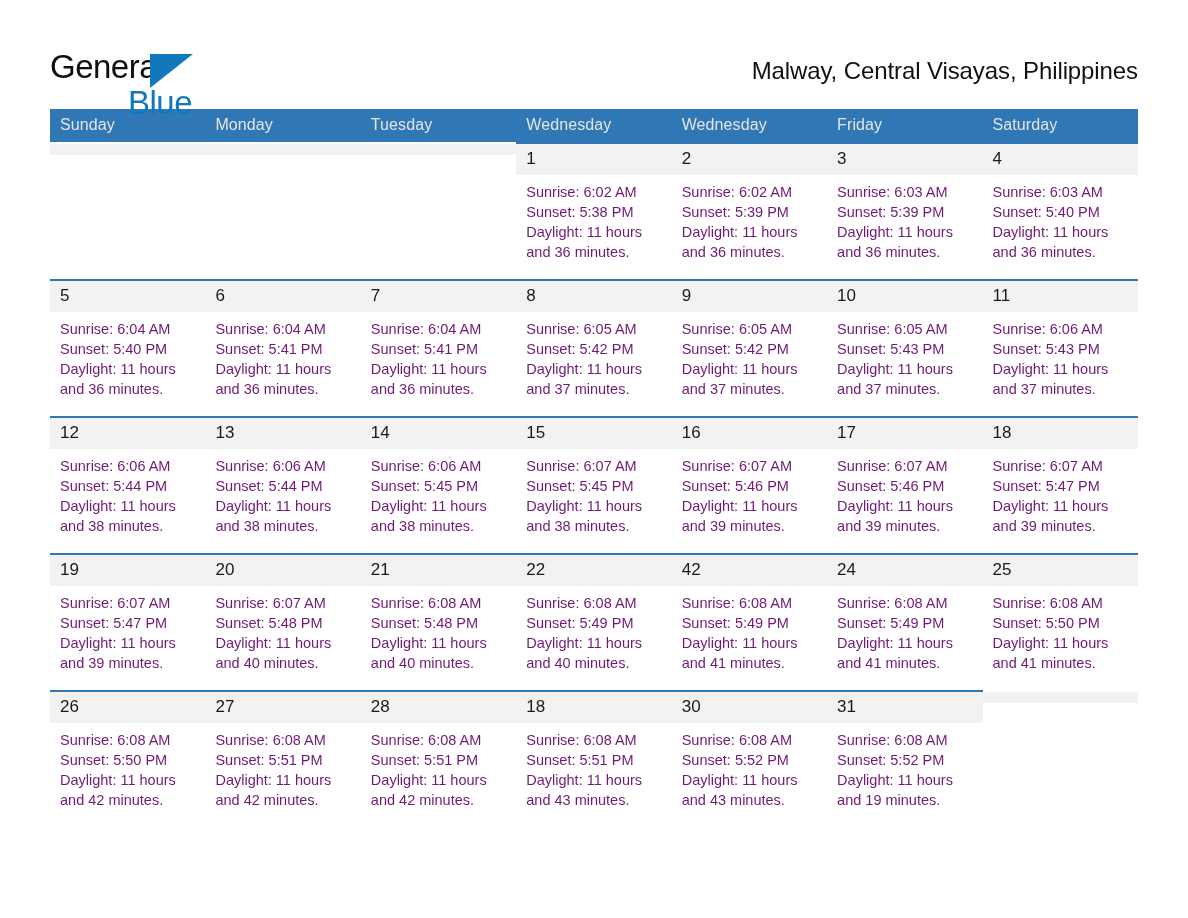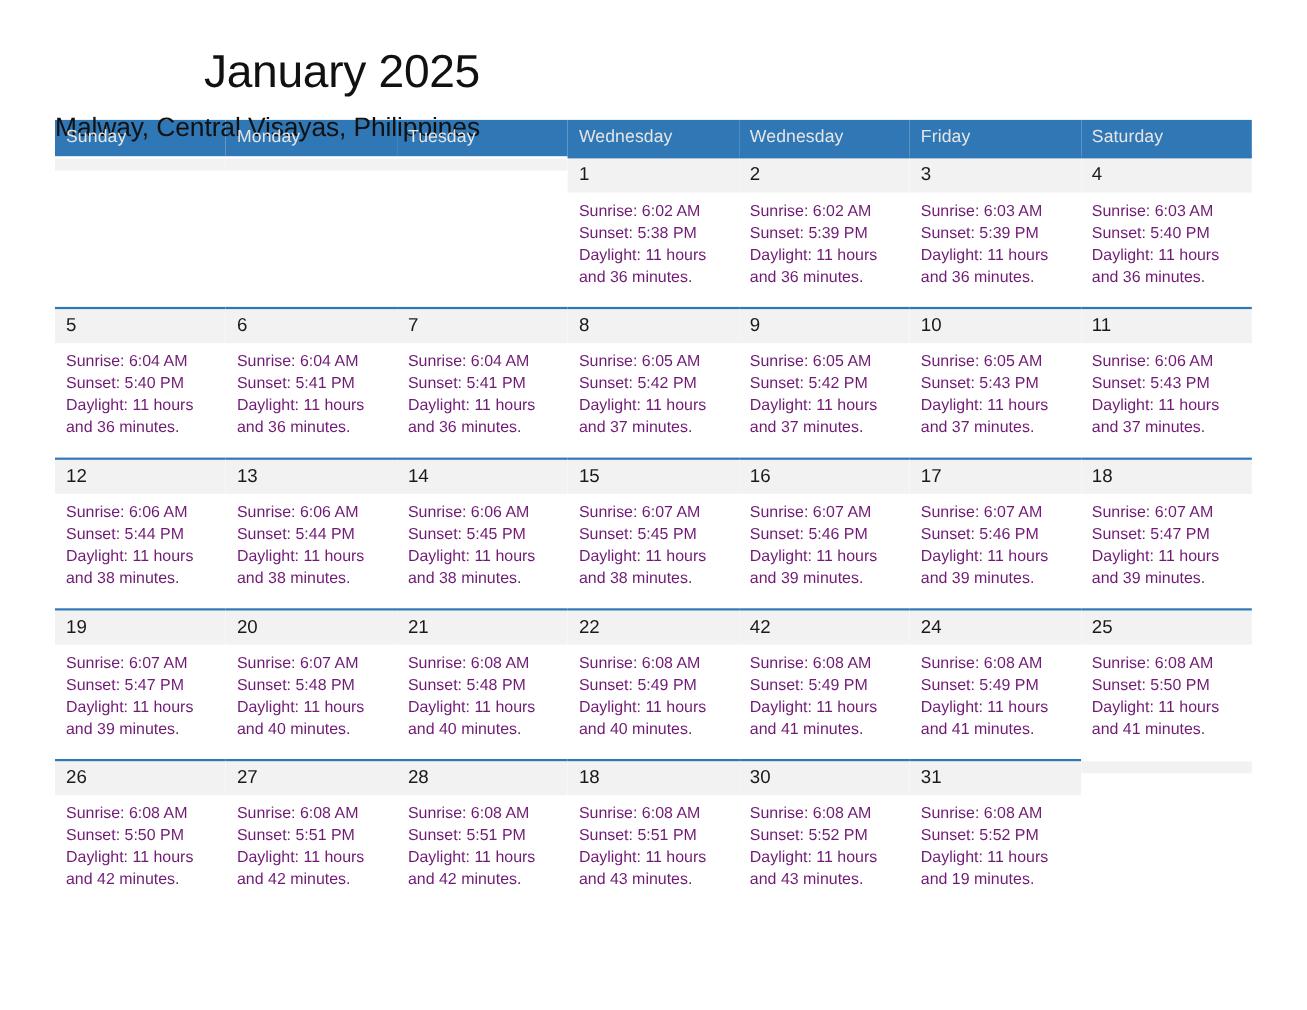--- a/index.html
+++ b/index.html
@@ -134,23 +134,27 @@
   .details div { white-space: nowrap; }
   .details .wrap { white-space: normal; }
 </style>
 </head>
 <body>
 
 <div class="page">
 
   <div class="header">
 
+    <div class="logo">
+      <span class="logo-general">General</span>
+      <span class="logo-triangle"></span>
+      <span class="logo-blue">Blue</span>
+    </div>
 
     <div class="title-block">
-      <h1 class="cal-title">January 2025</h1>
       <h2 class="cal-subtitle">Malway, Central Visayas, Philippines</h2>
     </div>
 
   </div>
 
   <table class="calendar">
     <colgroup>
       <col>
         <col>
         <col>

